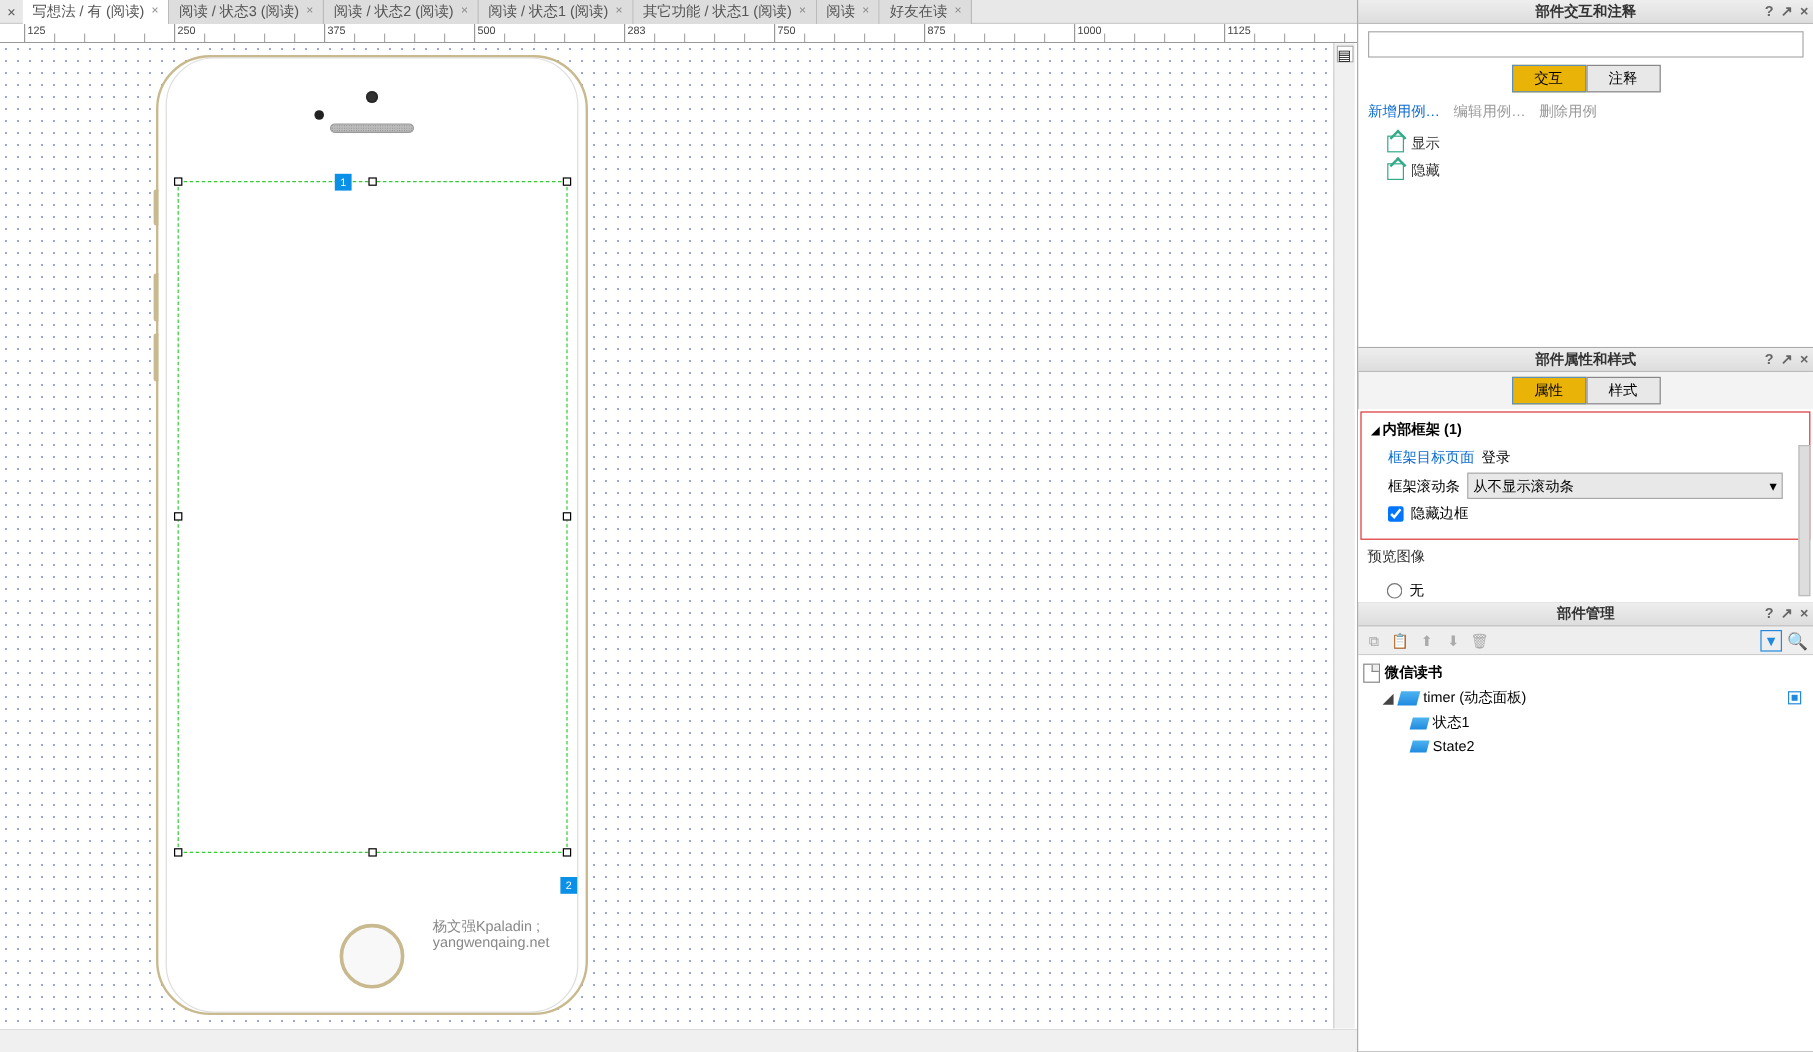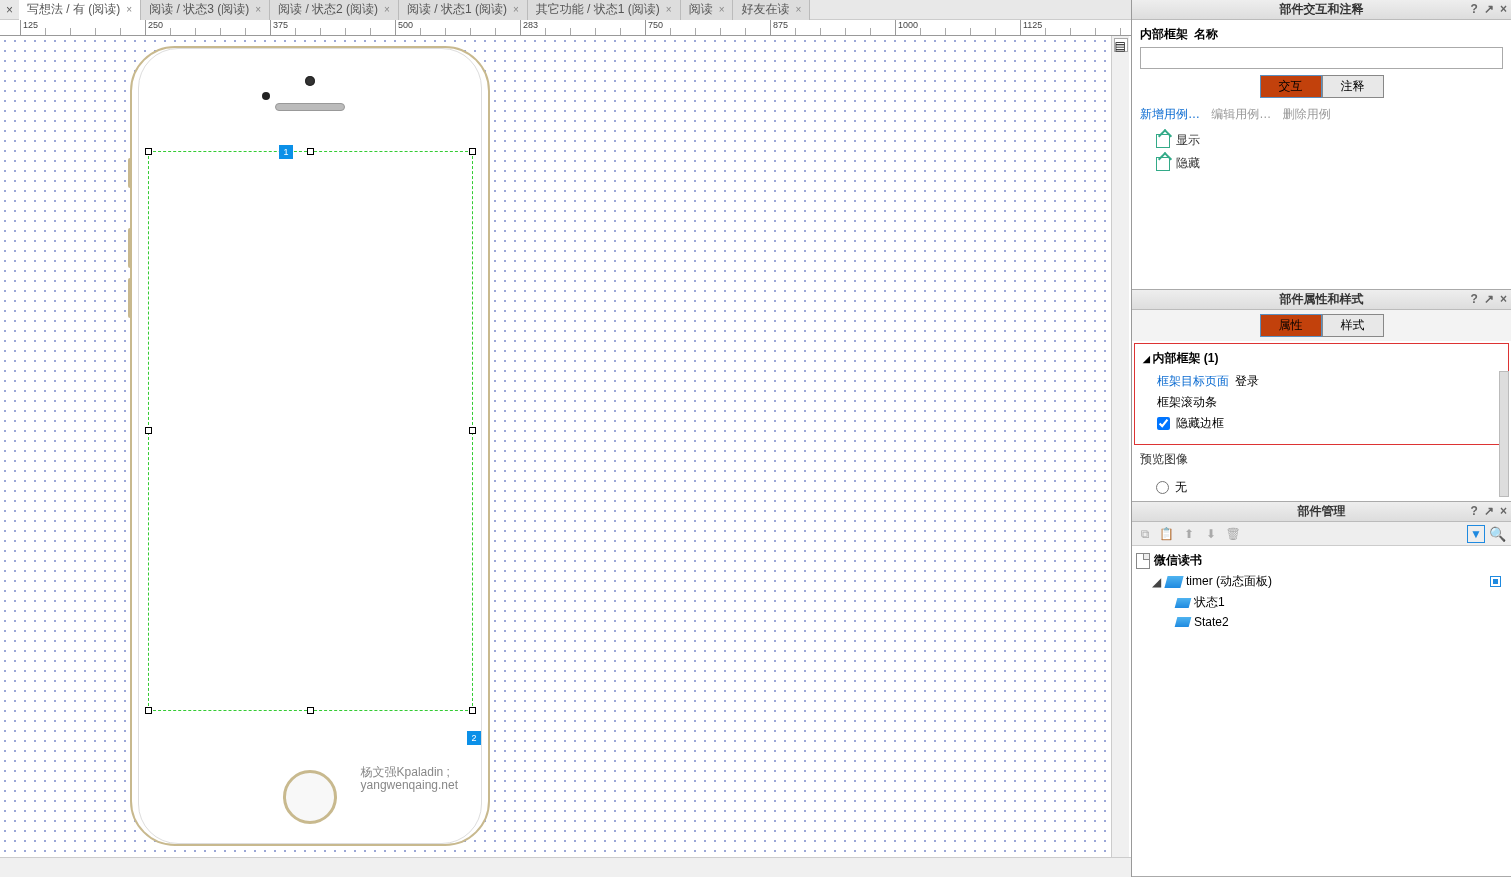--- a/index.html
+++ b/index.html
@@ -62,21 +62,21 @@
 .panel-ctrls { position:absolute; right:4px; top:2px; display:flex; gap:6px; color:#666; }
 .panel-ctrls span { cursor:pointer; }
 .panel-body { background:#fff; overflow:auto; }
 
 
 .p1-body { padding:6px 8px; }
 .lbl-row { display:flex; align-items:center; gap:6px; margin-bottom:4px; }
 .txt-input { flex:1; height:22px; border:1px solid #aaa; padding:0 4px; }
 .tabbtns { display:flex; justify-content:center; gap:0; margin:6px 0; }
 .tabbtn { padding:2px 18px; border:1px solid #888; background:#e8e8e8; cursor:pointer; }
-.tabbtn.active { background:#c2410c; border-color:#5a8fc0; }
+.tabbtn.active { background:#eab308; border-color:#5a8fc0; }
 .sublink { color:#0b6bd1; cursor:pointer; margin-right:8px; }
 .grey { color:#999;text-align:center; }
 .int-list { padding:4px 0 4px 16px; }
 .int-item { display:flex; align-items:center; gap:6px; padding:3px 0; color:#333; }
 .int-icon { width:14px; height:14px; background:#fff; border:1px solid #3a8; position:relative; }
 .int-icon::after { content:""; position:absolute; left:3px; top:-4px; width:8px; height:8px; border-right:2px solid #3a8; border-top:2px solid #3a8; transform:rotate(-45deg); }
 
 
 .p2-body { padding:0; }
 .prop-box { border:1px solid #d33; margin:2px; padding:6px 8px 8px 8px; }
@@ -229,24 +229,20 @@
   <div class="panel" style="height:290px;position:relative">
     <div class="panel-hdr">
       <span>部件交互和注释</span>
       <div class="panel-ctrls">
         <span>?</span>
         <span>↗</span>
         <span>×</span>
       </div>
     </div>
     <div class="panel-body p1-body" style="flex:1">
-      <div class="lbl-row">
-        <span style="font-weight:bold">内部框架</span>
-        <span style="font-weight:bold">名称</span>
-      </div>
       <input class="txt-input" style="width: 100%;" value="">
       <div class="tabbtns">
         <div class="tabbtn active">交互</div>
         <div class="tabbtn">注释</div>
       </div>
       <div style="padding:2px 0">
         <span class="sublink">新增用例…</span>
         <span class="grey">编辑用例…</span>
         <span class="grey" style="margin-left:8px">删除用例</span>
       </div>
@@ -278,20 +274,24 @@
     </div>
     <div class="panel-body p2-body" style="flex:1;position:relative">
       <div class="prop-box">
         <div class="prop-title">内部框架 (1)</div>
         <div class="prop-row">
           <span class="prop-link">框架目标页面</span>
           <span>登录</span>
         </div>
         <div class="prop-row">
           <span>框架滚动条</span>
+          <div class="prop-select">
+            <span>从不显示滚动条</span>
+              <span>▾</span>
+          </div>
         </div>
         <div class="prop-row">
           <input type="checkbox" class="chk" checked="" style="">
           <span>隐藏边框</span>
         </div>
       </div>
       <div class="sect-lbl">预览图像</div>
       <div class="radio-list">
         <div class="radio-row">
             <input type="radio" name="pv" style="">

